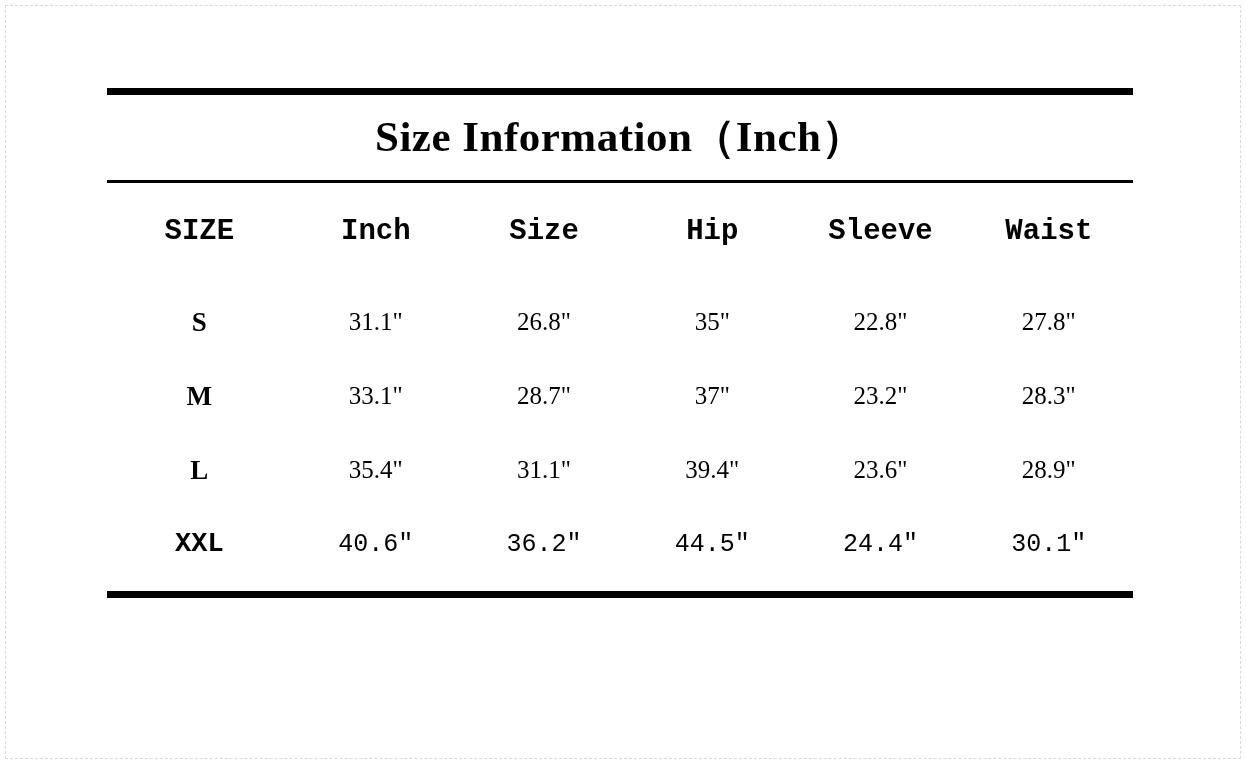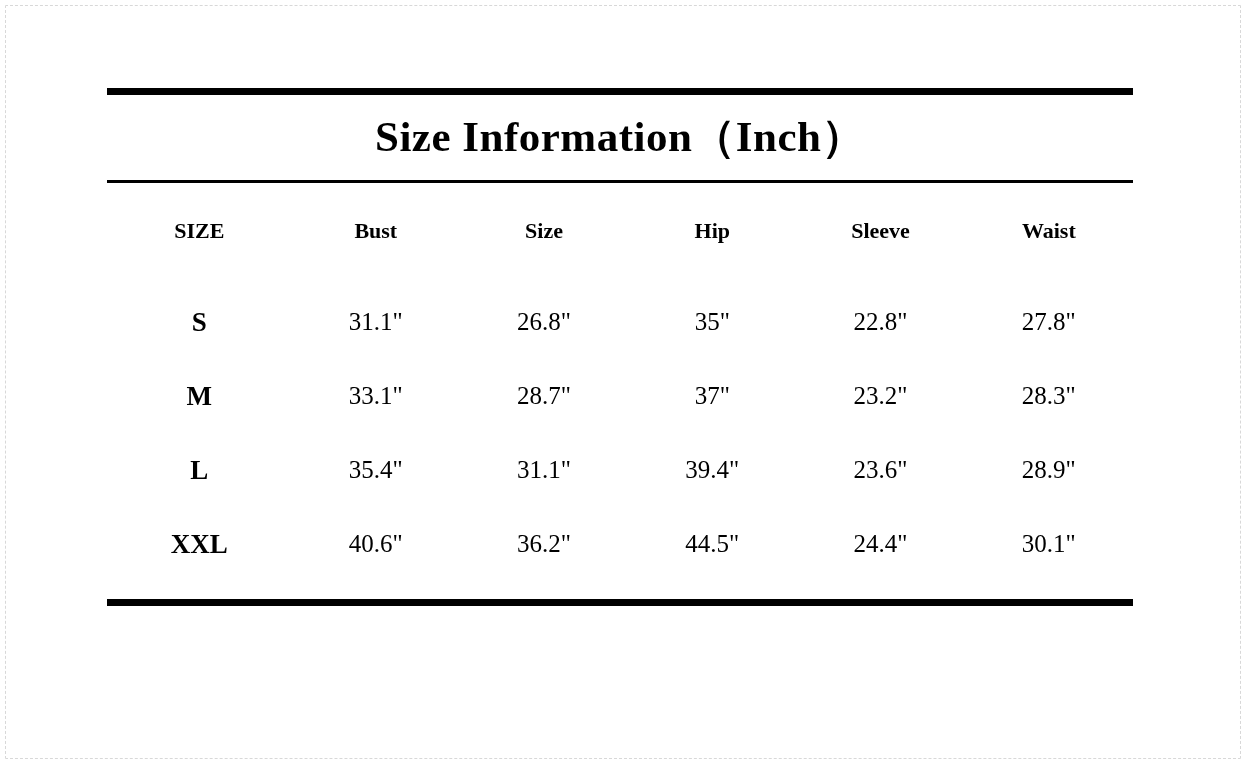--- a/index.html
+++ b/index.html
@@ -58,38 +58,38 @@
     table-layout: fixed;
   }
   table.size-table th,
   table.size-table td {
     text-align: center;
     vertical-align: middle;
     border: none;
     padding: 0;
   }
   thead th {
-    font-family: Liberation Serif, serif;
-    font-size: 22px;
+    font-family: Liberation Mono, monospace;
+    font-size: 29px;
     font-weight: 700;
     height: 96px;
     padding-top: 22px;
   }
   tbody td {
     height: 74px;
     font-family: "Liberation Serif", serif;
     font-size: 25px;
     font-weight: 400;
   }
   tbody td.size-cell {
     font-size: 27px;
     font-weight: 700;
   }
   tbody tr:first-child td { padding-top: 6px; }
-  tbody tr:last-child td { padding-bottom: 18px; }
+  tbody tr:last-child td { padding-bottom: 10px; font-family: Liberation Mono, monospace; }
 
   
   col.c0 { width: 18%; }
   col.c1 { width: 16.4%; }
   col.c2 { width: 16.4%; }
   col.c3 { width: 16.4%; }
   col.c4 { width: 16.4%; }
   col.c5 { width: 16.4%; }
 </style>
 </head>
@@ -110,21 +110,21 @@
         <col class="c0">
           <col class="c1">
           <col class="c2">
           <col class="c3">
           <col class="c4">
           <col class="c5">
       </colgroup>
       <thead>
         <tr>
           <th>SIZE</th>
-          <th>Bust</th>
+          <th>Inch</th>
           <th>Size</th>
           <th>Hip</th>
           <th>Sleeve</th>
           <th>Waist</th>
         </tr>
       </thead>
       <tbody>
         <tr>
           <td class="size-cell">S</td>
           <td>31.1"</td>

